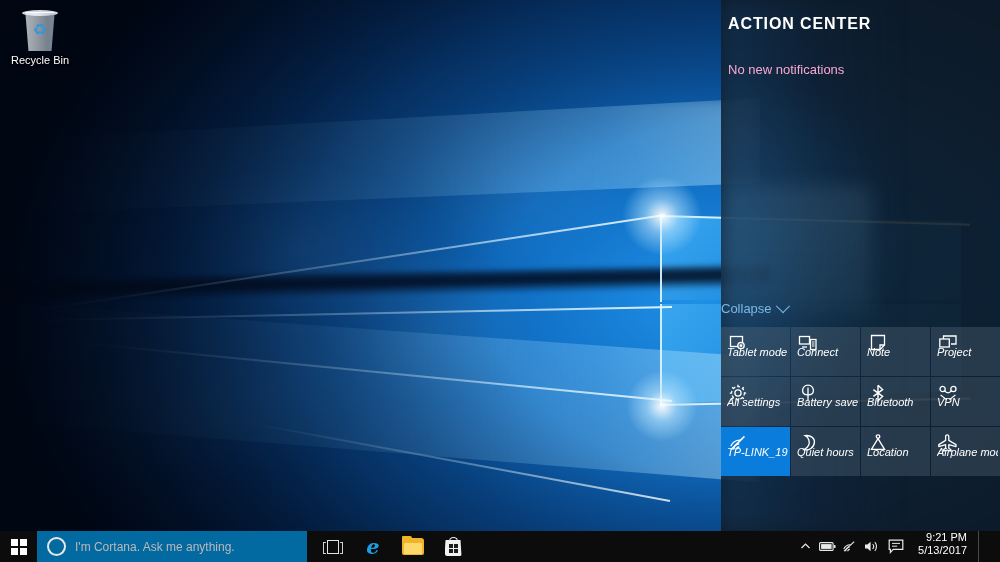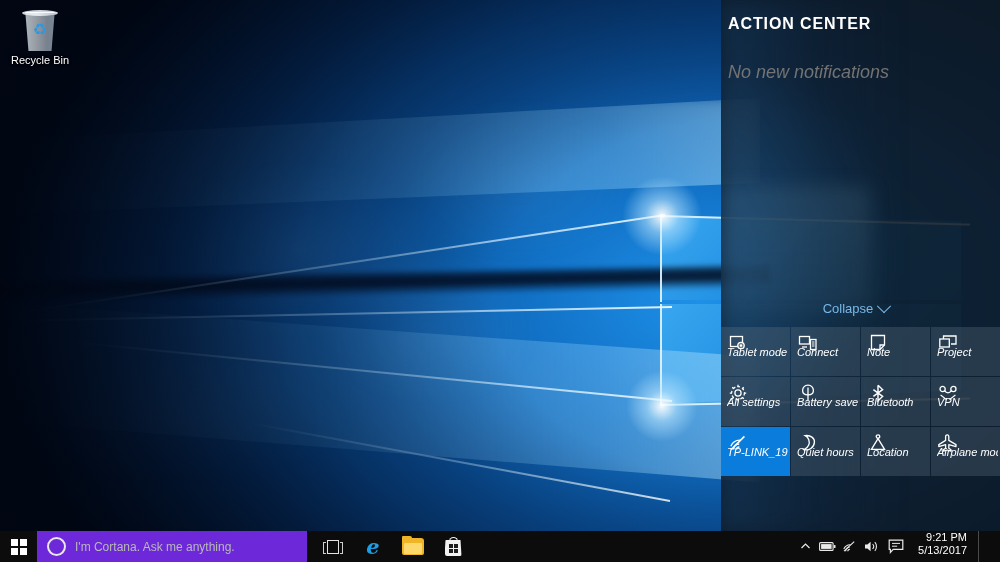--- a/index.html
+++ b/index.html
@@ -187,32 +187,31 @@
   .ac-inner { position: relative; z-index: 2; height: 100%; }
 
   #ac-title {
     color: #ffffff;
     font-size: 16px;
     font-weight: bold;
     letter-spacing: 0.9px;
     padding: 15px 0 0 7px;
   }
   #ac-empty {
-    color: #737373;
-    font-size: 18px;
+    color: #f9a8d4;
+    font-size: 13px;
     padding: 29px 0 0 7px;
-    font-style: italic;
   }
 
   
   #ac-collapse-row {
     position: absolute;
     left: 0; right: 0; top: 299px;
     height: 24px;
-    text-align: center;
+    text-align: left;
     padding-right: 9px;
     box-sizing: border-box;
   }
   #ac-collapse {
     display: inline-flex;
     align-items: center;
     gap: 6px;
     color: #79b8e8;
     font-size: 13px;
     cursor: pointer;
@@ -283,21 +282,21 @@
     width: 16px; height: 16px;
     display: grid;
     grid-template-columns: 7px 7px;
     grid-template-rows: 7px 7px;
     gap: 2px;
   }
   .win-logo i { display: block; background: #ffffff; }
 
   #cortana-box {
     width: 270px;
-    background: #6d28d9;
+    background: #0369a1;
     display: flex;
     align-items: center;
     gap: 9px;
     padding: 0 10px;
     box-sizing: border-box;
     cursor: text;
   }
   #cortana-ring {
     width: 15px; height: 15px;
     border-radius: 50%;

